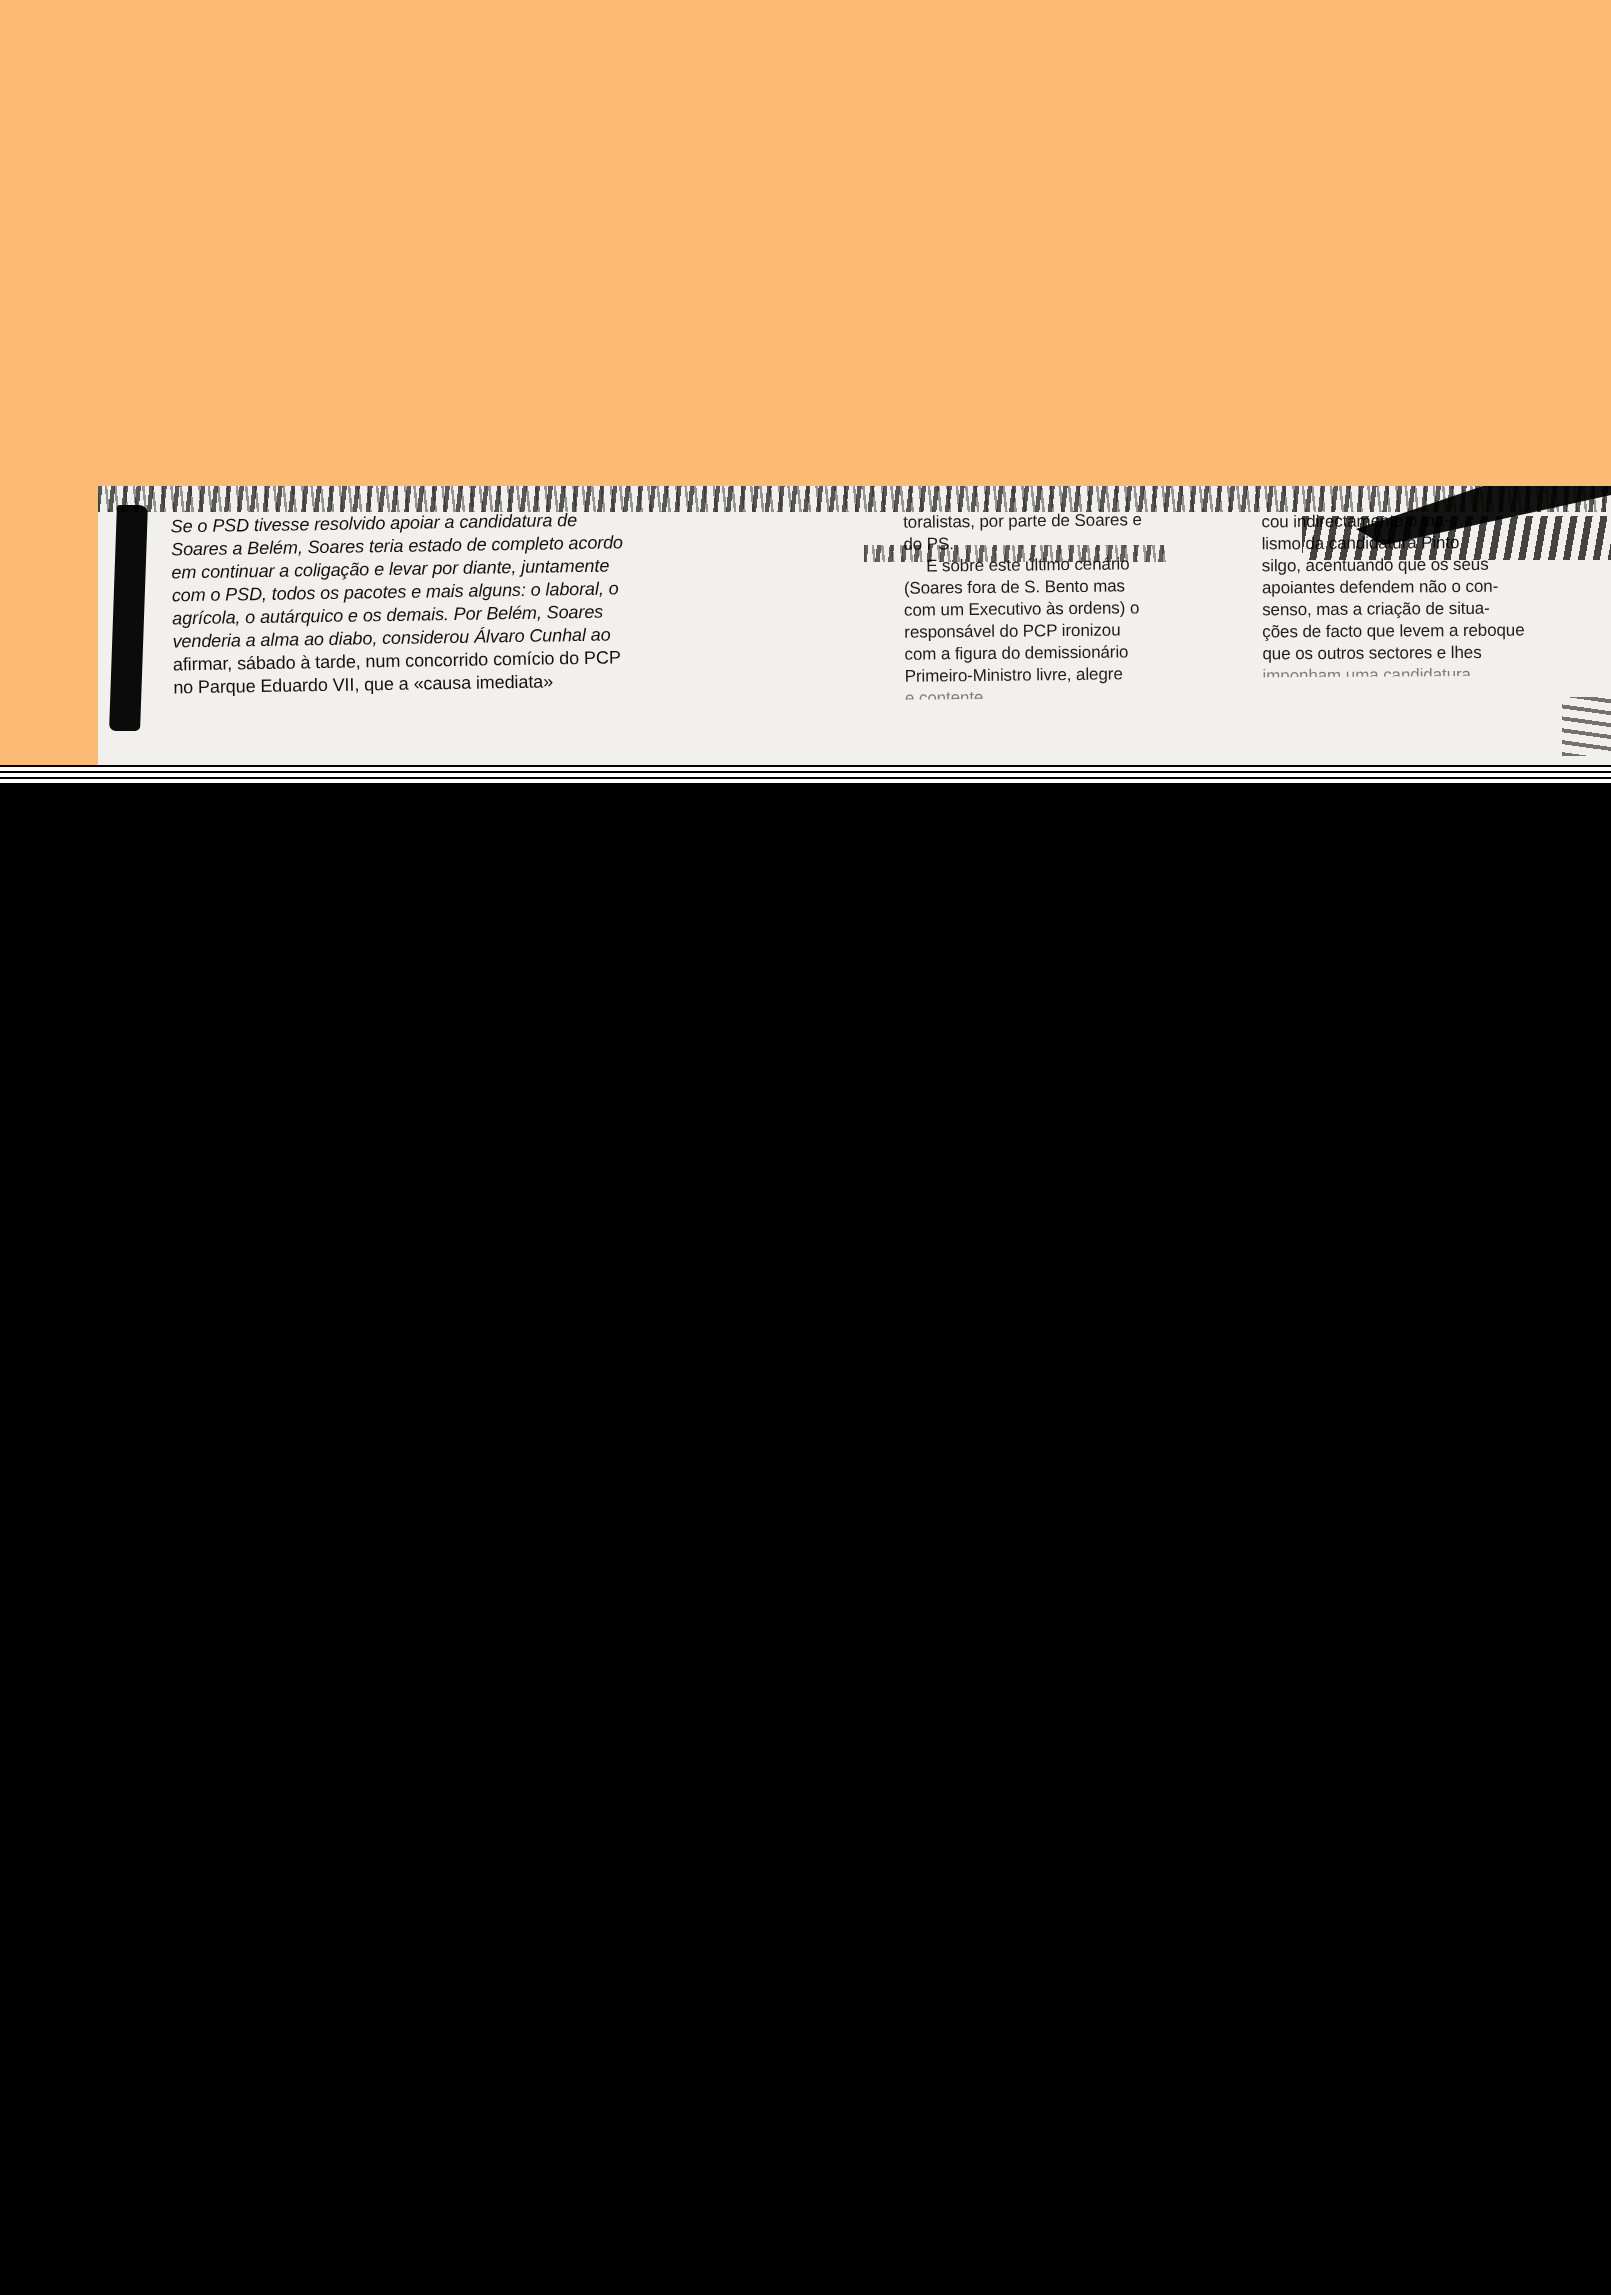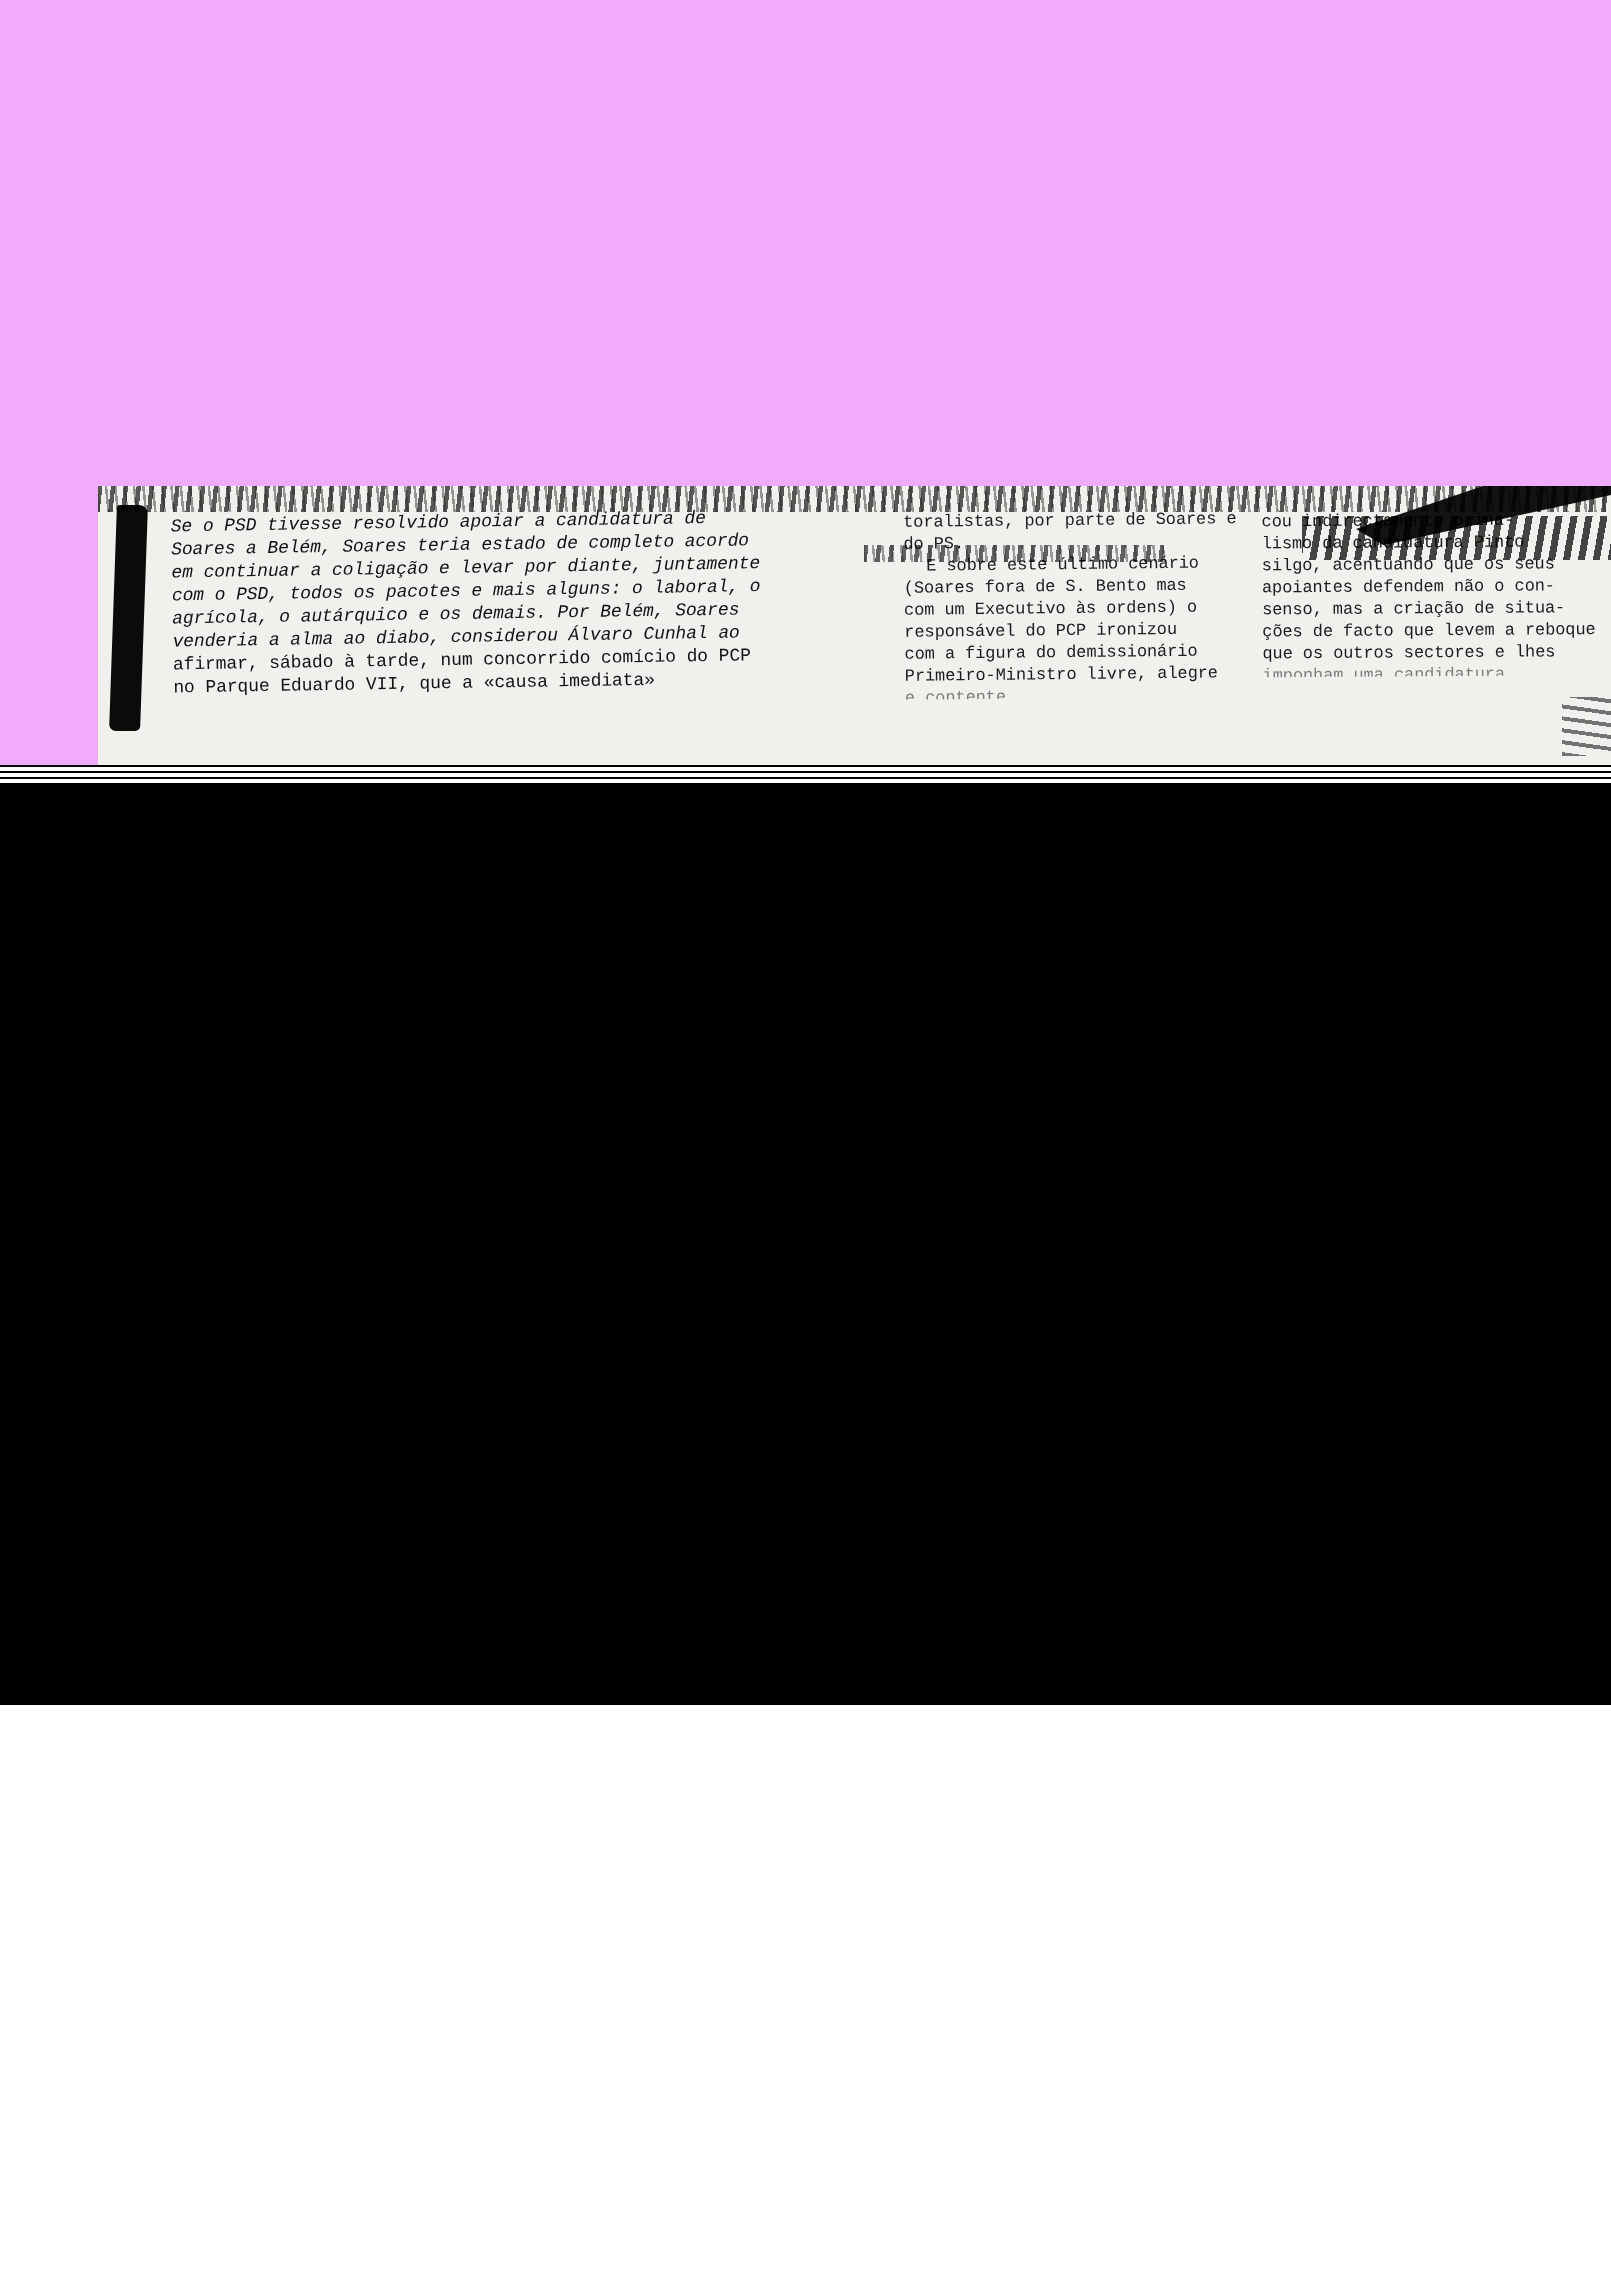--- a/index.html
+++ b/index.html
@@ -3,24 +3,24 @@
 <meta charset="utf-8">
 <style>
   html, body {
     margin: 0;
     padding: 0;
     background: #ffffff;
   }
   #page {
     position: relative;
     width: 1612px;
-    height: 1705px;
-    background: #f0abfc;
+    height: 2295px;
+    background: #fdba74;
     overflow: hidden;
-    font-family: Liberation Mono, monospace;
+    font-family: Liberation Sans, sans-serif;
   }
 
   
   .black-field {
     position: absolute;
     left: 0;
     background: #000000;
   }
 
   

